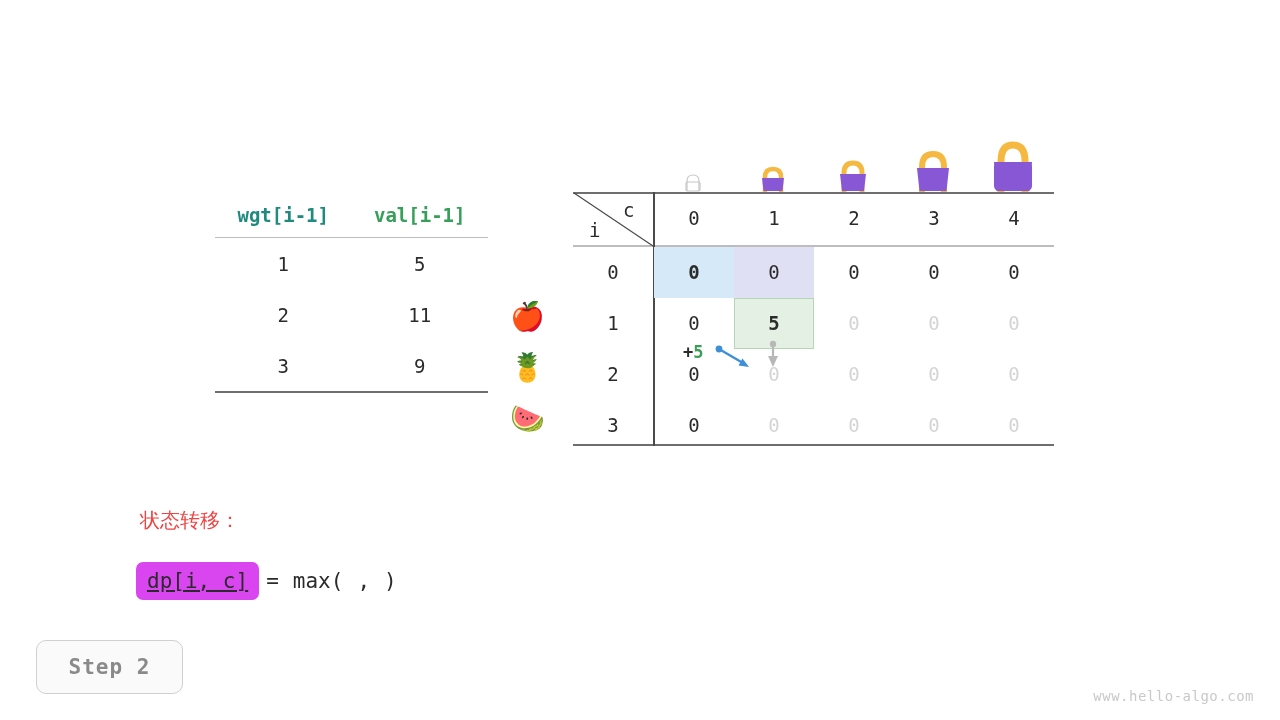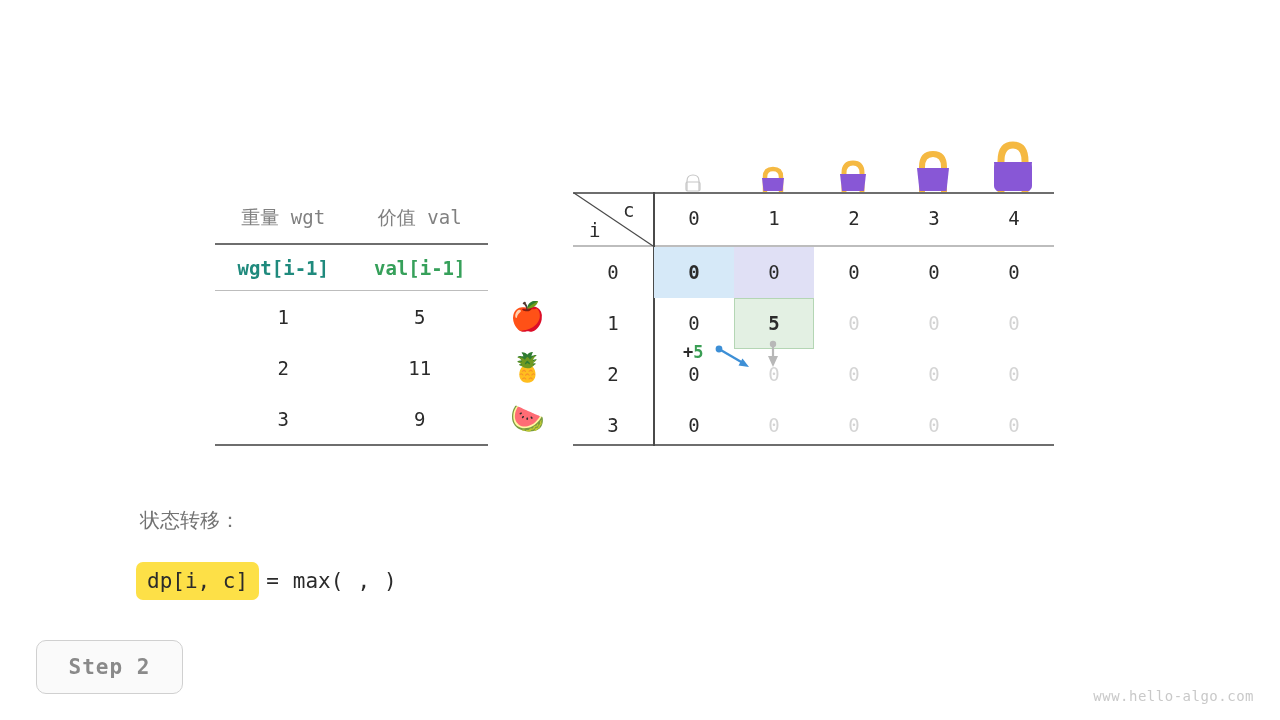--- a/index.html
+++ b/index.html
@@ -167,40 +167,40 @@
 
   .arrowsvg { position: absolute; z-index: 6; overflow: visible; }
 
   
   #state-label {
     position: absolute;
     left: 140px;
     top: 507px;
     font-size: 20px;
     font-family: "DejaVu Sans", sans-serif;
-    color: #737373;
+    color: #ef4444;
   }
   #formula {
     position: absolute;
     left: 136px;
     top: 558px;
     height: 46px;
     display: flex;
     align-items: center;
     font-size: 21px;
     font-family: "DejaVu Sans Mono", "Liberation Mono", monospace;
     white-space: nowrap;
   }
   .chip {
     border-radius: 7px;
     padding: 7px 11px;
     display: inline-block;
     line-height: 1.15;
   }
-  .chip-green  { background: #fde047; }
+  .chip-green  { background: #d946ef; text-decoration: underline; }
   .chip-purple { background: #dedef5; }
   .chip-blue   { background: #d6e9f8; font-weight: bold; }
   .plain { padding: 0 7px; }
   .tok-wgt { color: #1f8a7d; }
   .tok-val { color: #36a05a; }
 
   
   #step-badge {
     position: absolute;
     left: 36px;
@@ -228,24 +228,20 @@
     color: #c9c9c9;
     letter-spacing: 0.5px;
   }
 </style>
 </head>
 <body>
 
 <div id="left-table">
   <table>
     <tbody>
-        <tr class="hdr-main">
-      <th>重量 wgt</th>
-      <th>价值 val</th>
-    </tr>
     <tr class="hdr-sub">
       <td class="c-wgt">wgt[i-1]</td>
       <td class="c-val">val[i-1]</td>
     </tr>
     <tr>
       <td>1</td>
       <td>5</td>
     </tr>
     <tr>
       <td>2</td>

